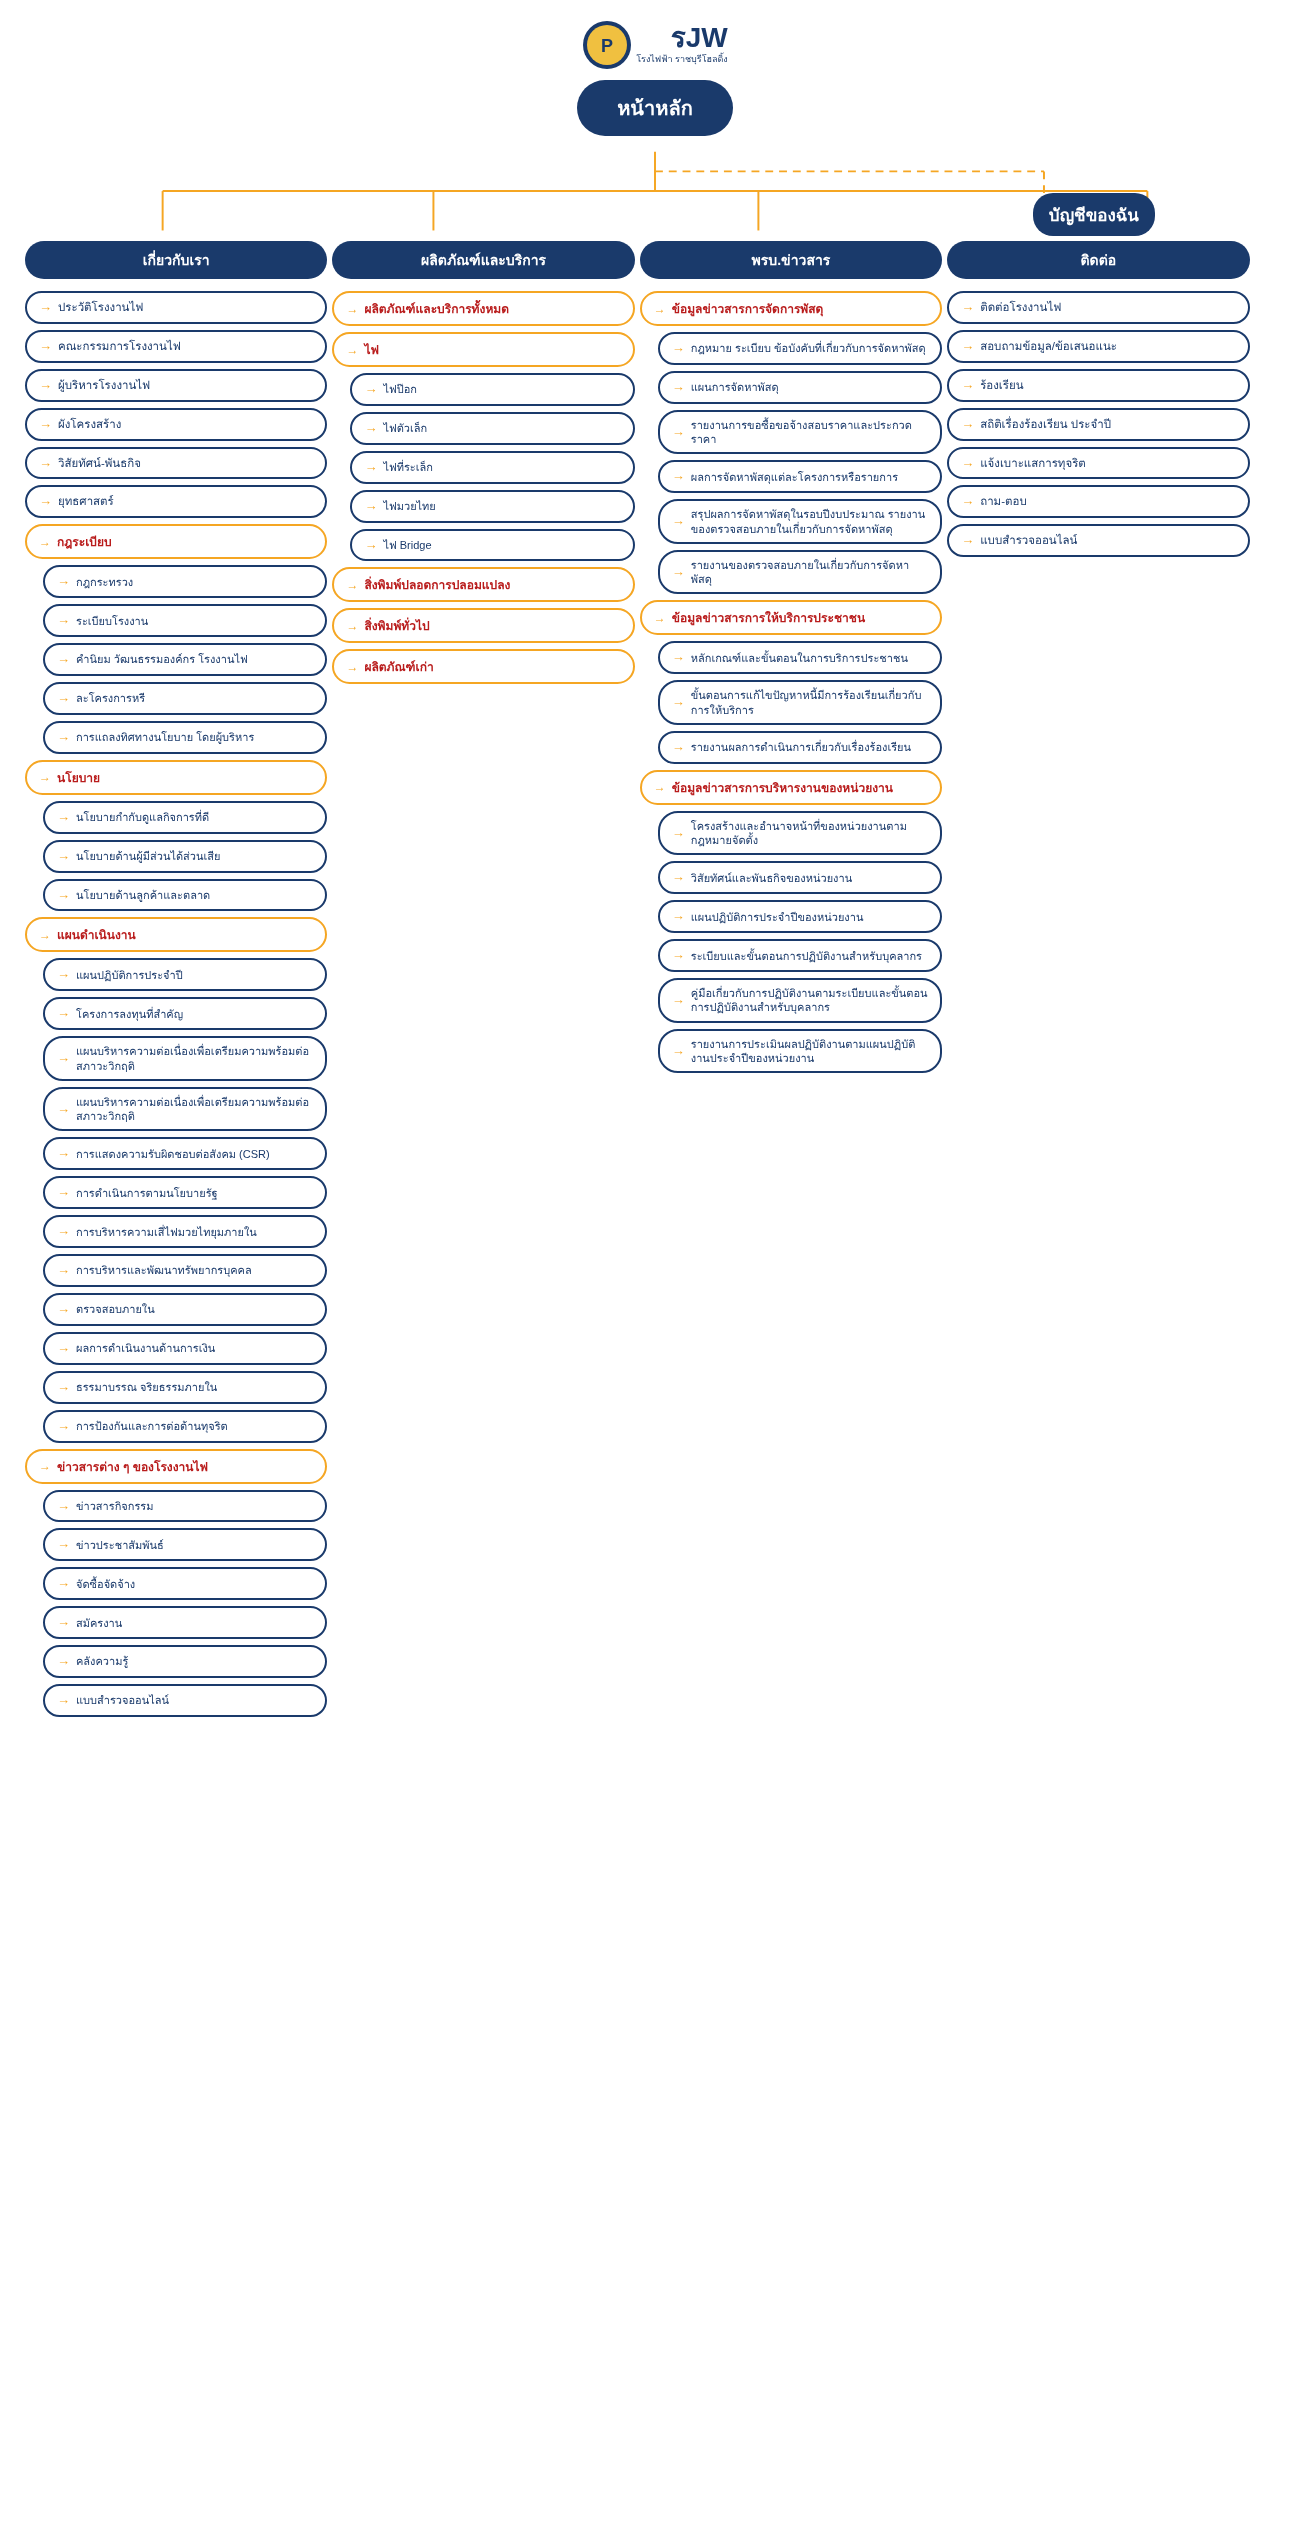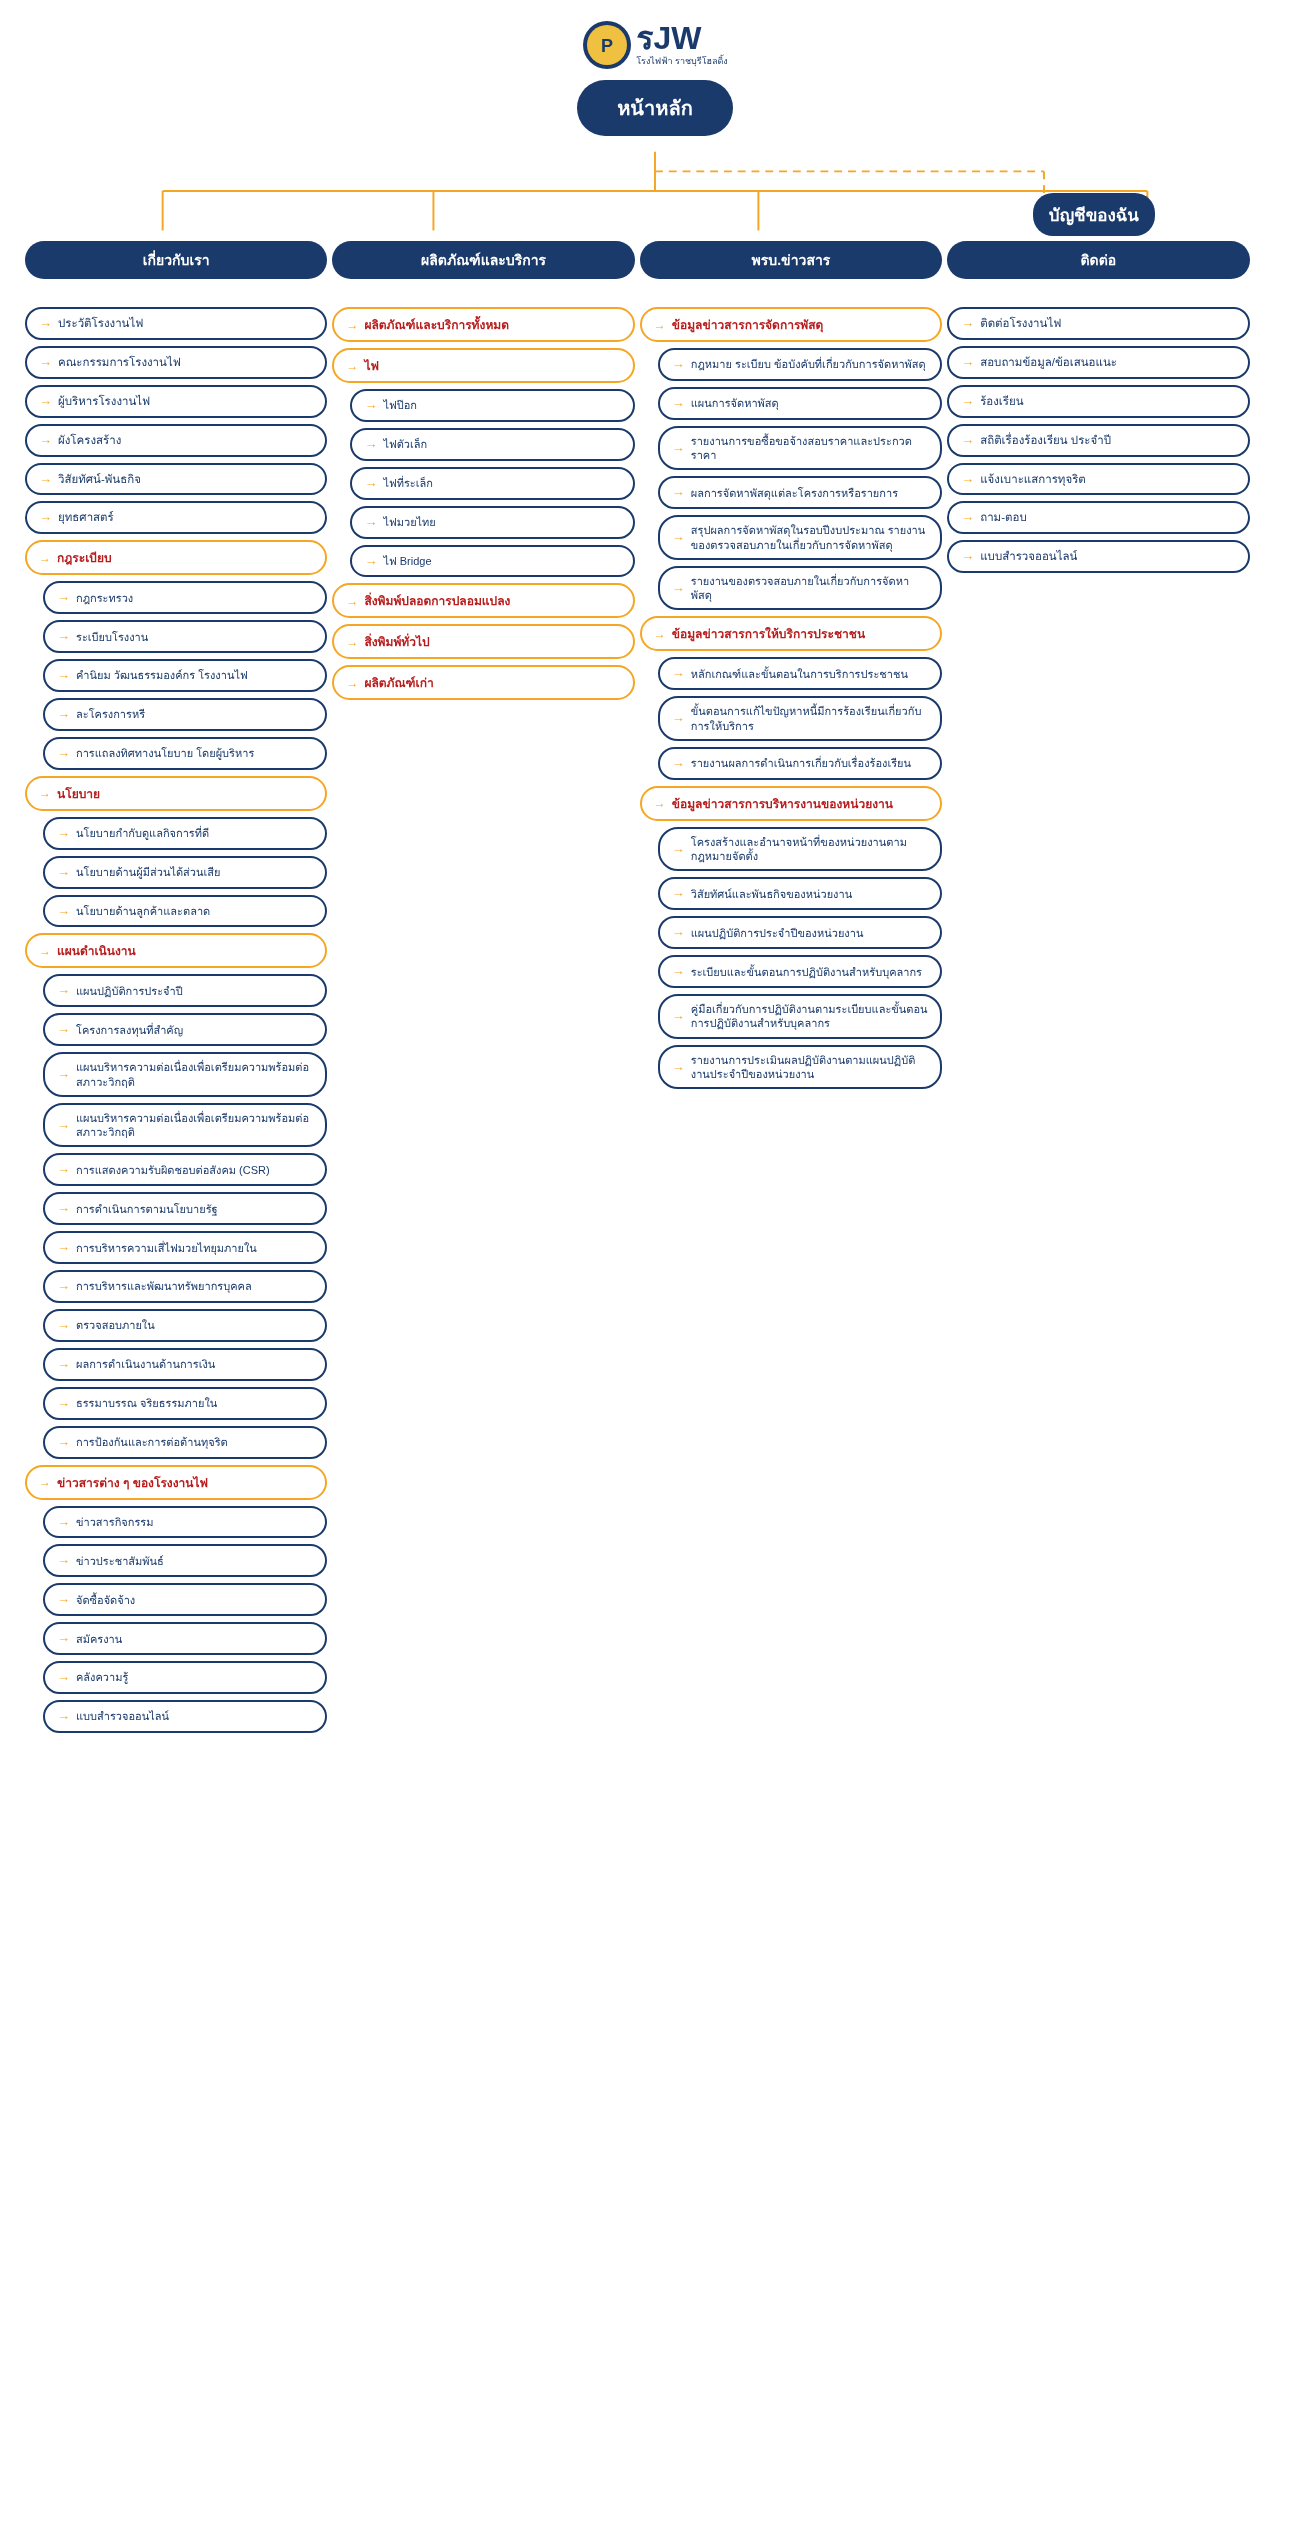--- a/index.html
+++ b/index.html
@@ -118,21 +118,20 @@
     .col-section .section-header {
       width: 100%;
       text-align: center;
     }
 
     
     .col-items {
       width: 100%;
       display: flex;
       flex-direction: column;
-      margin-top: 16px;
     }
 
     
     .level2 {
       padding-left: 18px;
     }
     .level2 .item-box {
       font-size: 11px;
     }
 
@@ -144,24 +143,25 @@
     }
     .logo-icon {
       width: 50px;
       height: 50px;
     }
     .logo-brand {
       display: flex;
       flex-direction: column;
     }
     .logo-brand-main {
-      font-size: 32px;
+      font-size: 28px;
       font-weight: 900;
       color: #1a3a6b;
       line-height: 1;
+      text-align: right;
     }
     .logo-brand-sub {
       font-size: 9px;
       color: #1a3a6b;
     }
   </style>
 </head>
 <body>
 
 <div class="page-container">

